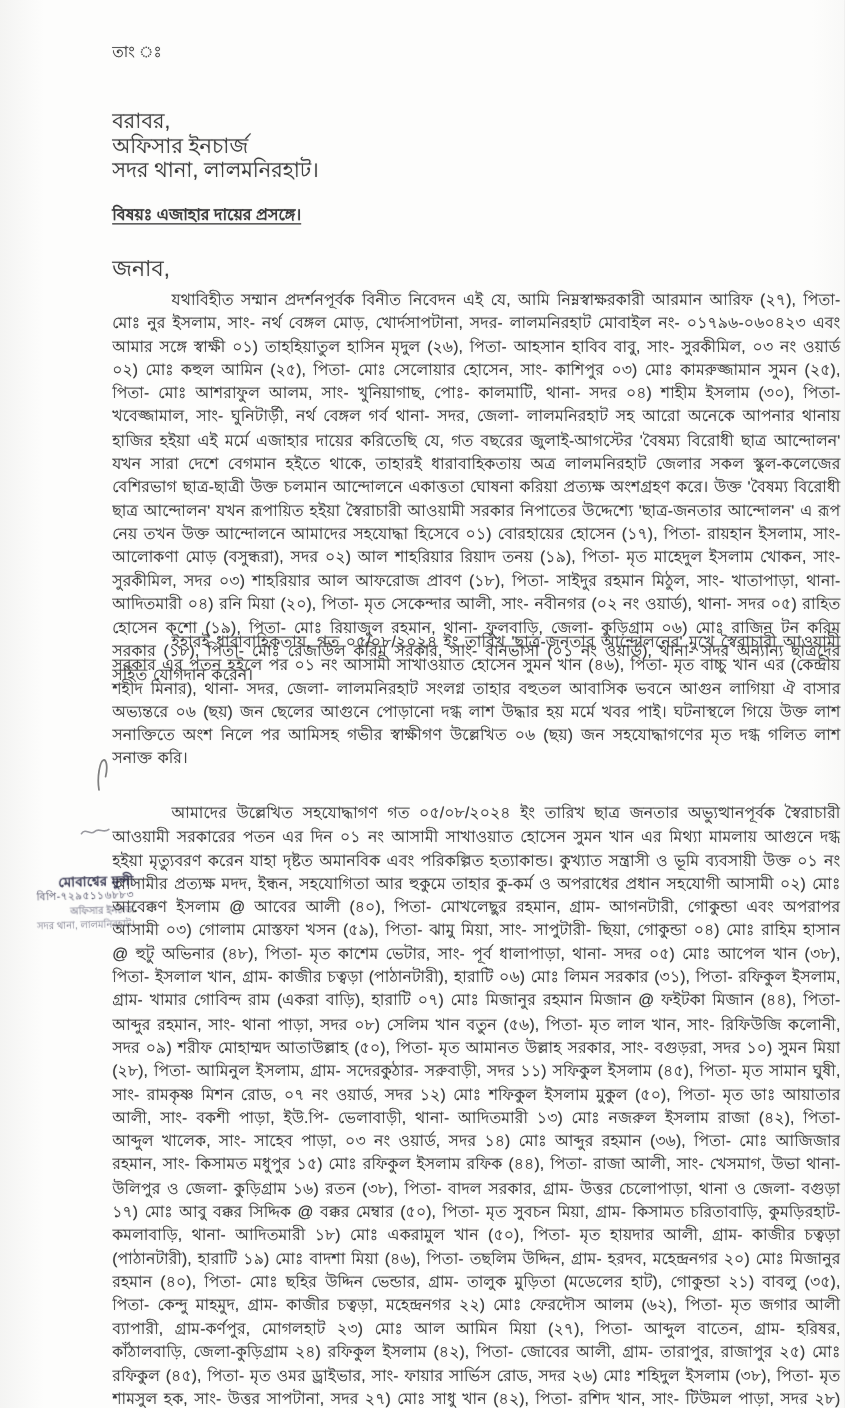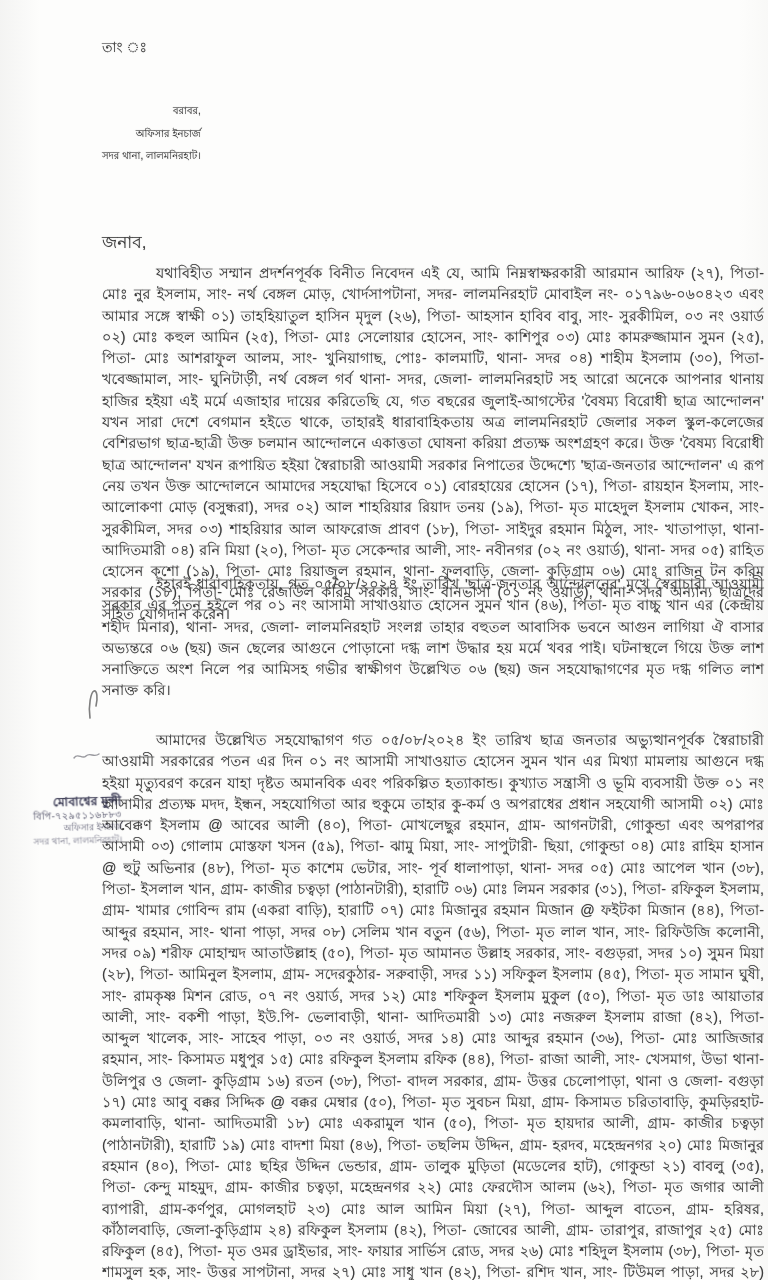--- a/index.html
+++ b/index.html
@@ -24,27 +24,27 @@
       linear-gradient(270deg, rgba(215,215,212,.12) 0, rgba(255,255,255,0) 30px);
     pointer-events:none;
   }
   .ink{
     color:#3d3d3d;
     text-shadow:0 0 .8px rgba(70,70,70,.55);
     -webkit-font-smoothing:antialiased;
   }
   .abs{position:absolute;}
   .date-line{top:36px;left:102px;font-size:14px;}
-  .to-block{top:100px;left:102px;font-size:10px;line-height:22.5px;text-align:right;}
+  .to-block{top:100px;left:102px;font-size:19px;line-height:22.5px;}
   .subject-line{
     top:184px;left:102px;font-size:14.5px;font-weight:bold;
     text-decoration:underline;
     text-underline-offset:3px;
   }
-  .greeting{top:229px;left:102px;font-size:17px;}
+  .greeting{top:229px;left:102px;font-size:20px;}
   .para{
     left:102px;width:662px;
     font-size:14.3px;line-height:21.3px;
     text-align:justify;
     text-indent:54px;
     letter-spacing:.1px;
     word-spacing:1px;
   }
   .para-1{top:263px;}
   .para-2{top:574px;}
@@ -70,20 +70,21 @@
 <div class="page">
 
   <div class="abs date-line ink">তাং ঃ</div>
 
   <div class="abs to-block ink">
     <div>বরাবর,</div>
     <div>অফিসার ইনচার্জ</div>
     <div>সদর থানা, লালমনিরহাট।</div>
   </div>
 
+  <div class="abs subject-line ink">বিষয়ঃ এজাহার দায়ের প্রসঙ্গে।</div>
 
   <div class="abs greeting ink">জনাব,</div>
 
   <div class="abs para para-1 ink">যথাবিহীত সম্মান প্রদর্শনপূর্বক বিনীত নিবেদন এই যে, আমি নিম্নস্বাক্ষরকারী আরমান আরিফ (২৭), পিতা- মোঃ নুর ইসলাম, সাং- নর্থ বেঙ্গল মোড়, খোর্দসাপটানা, সদর- লালমনিরহাট মোবাইল নং- ০১৭৯৬-০৬০৪২৩ এবং আমার সঙ্গে স্বাক্ষী ০১) তাহহিয়াতুল হাসিন মৃদুল (২৬), পিতা- আহসান হাবিব বাবু, সাং- সুরকীমিল, ০৩ নং ওয়ার্ড ০২) মোঃ কহুল আমিন (২৫), পিতা- মোঃ সেলোয়ার হোসেন, সাং- কাশিপুর ০৩) মোঃ কামরুজ্জামান সুমন (২৫), পিতা- মোঃ আশরাফুল আলম, সাং- খুনিয়াগাছ, পোঃ- কালমাটি, থানা- সদর ০৪) শাহীম ইসলাম (৩০), পিতা- খবেজ্জামাল, সাং- ঘুনিটার্ড়ী, নর্থ বেঙ্গল গর্ব থানা- সদর, জেলা- লালমনিরহাট সহ আরো অনেকে আপনার থানায় হাজির হইয়া এই মর্মে এজাহার দায়ের করিতেছি যে, গত বছরের জুলাই-আগস্টের 'বৈষম্য বিরোধী ছাত্র আন্দোলন' যখন সারা দেশে বেগমান হইতে থাকে, তাহারই ধারাবাহিকতায় অত্র লালমনিরহাট জেলার সকল স্কুল-কলেজের বেশিরভাগ ছাত্র-ছাত্রী উক্ত চলমান আন্দোলনে একাত্ততা ঘোষনা করিয়া প্রত্যক্ষ অংশগ্রহণ করে। উক্ত 'বৈষম্য বিরোধী ছাত্র আন্দোলন' যখন রূপায়িত হইয়া স্বৈরাচারী আওয়ামী সরকার নিপাতের উদ্দেশ্যে 'ছাত্র-জনতার আন্দোলন' এ রূপ নেয় তখন উক্ত আন্দোলনে আমাদের সহযোদ্ধা হিসেবে ০১) বোরহায়ের হোসেন (১৭), পিতা- রায়হান ইসলাম, সাং- আলোকণা মোড় (বসুন্ধরা), সদর ০২) আল শাহরিয়ার রিয়াদ তনয় (১৯), পিতা- মৃত মাহেদুল ইসলাম খোকন, সাং- সুরকীমিল, সদর ০৩) শাহরিয়ার আল আফরোজ প্রাবণ (১৮), পিতা- সাইদুর রহমান মিঠুল, সাং- খাতাপাড়া, থানা- আদিতমারী ০৪) রনি মিয়া (২০), পিতা- মৃত সেকেন্দার আলী, সাং- নবীনগর (০২ নং ওয়ার্ড), থানা- সদর ০৫) রাহিত হোসেন কশো (১৯), পিতা- মোঃ রিয়াজুল রহমান, থানা- ফুলবাড়ি, জেলা- কুড়িগ্রাম ০৬) মোঃ রাজিন টন করিম সরকার (১৮), পিতা- মোঃ রেজাউল করিম সরকার, সাং- বানভাসা (০১ নং ওয়ার্ড), থানা- সদর অন্যান্য ছাত্রদের সহিত যোগদান করেন।</div>
 
   <div class="abs para para-2 ink">ইহারই ধারাবাহিকতায়, গত ০৫/০৮/২০২৪ ইং তারিখ 'ছাত্র-জনতার আন্দোলনের' মুখে স্বৈরাচারী আওয়ামী সরকার এর পতন হইলে পর ০১ নং আসামী সাখাওয়াত হোসেন সুমন খান (৪৬), পিতা- মৃত বাচ্চু খান এর (কেন্দ্রীয় শহীদ মিনার), থানা- সদর, জেলা- লালমনিরহাট সংলগ্ন তাহার বহুতল আবাসিক ভবনে আগুন লাগিয়া ঐ বাসার অভ্যন্তরে ০৬ (ছয়) জন ছেলের আগুনে পোড়ানো দগ্ধ লাশ উদ্ধার হয় মর্মে খবর পাই। ঘটনাস্থলে গিয়ে উক্ত লাশ সনাক্তিতে অংশ নিলে পর আমিসহ গভীর স্বাক্ষীগণ উল্লেখিত ০৬ (ছয়) জন সহযোদ্ধাগণের মৃত দগ্ধ গলিত লাশ সনাক্ত করি।</div>
 
   <div class="abs para para-3 ink">আমাদের উল্লেখিত সহযোদ্ধাগণ গত ০৫/০৮/২০২৪ ইং তারিখ ছাত্র জনতার অভ্যুত্থানপূর্বক স্বৈরাচারী আওয়ামী সরকারের পতন এর দিন ০১ নং আসামী সাখাওয়াত হোসেন সুমন খান এর মিথ্যা মামলায় আগুনে দগ্ধ হইয়া মৃত্যুবরণ করেন যাহা দৃষ্টত অমানবিক এবং পরিকল্পিত হত্যাকান্ড। কুখ্যাত সন্ত্রাসী ও ভূমি ব্যবসায়ী উক্ত ০১ নং আসামীর প্রত্যক্ষ মদদ, ইন্ধন, সহযোগিতা আর হুকুমে তাহার কু-কর্ম ও অপরাধের প্রধান সহযোগী আসামী ০২) মোঃ আবেক্কণ ইসলাম @ আবের আলী (৪০), পিতা- মোখলেছুর রহমান, গ্রাম- আগনটারী, গোকুন্ডা এবং অপরাপর আসামী ০৩) গোলাম মোস্তফা খসন (৫৯), পিতা- ঝামু মিয়া, সাং- সাপুটারী- ছিয়া, গোকুন্ডা ০৪) মোঃ রাহিম হাসান @ হুটু অভিনার (৪৮), পিতা- মৃত কাশেম ভেটার, সাং- পূর্ব ধালাপাড়া, থানা- সদর ০৫) মোঃ আপেল খান (৩৮), পিতা- ইসলাল খান, গ্রাম- কাজীর চত্বড়া (পাঠানটারী), হারাটি ০৬) মোঃ লিমন সরকার (৩১), পিতা- রফিকুল ইসলাম, গ্রাম- খামার গোবিন্দ রাম (একরা বাড়ি), হারাটি ০৭) মোঃ মিজানুর রহমান মিজান @ ফইটকা মিজান (৪৪), পিতা- আব্দুর রহমান, সাং- থানা পাড়া, সদর ০৮) সেলিম খান বতুন (৫৬), পিতা- মৃত লাল খান, সাং- রিফিউজি কলোনী, সদর ০৯) শরীফ মোহাম্মদ আতাউল্লাহ (৫০), পিতা- মৃত আমানত উল্লাহ সরকার, সাং- বগুড়রা, সদর ১০) সুমন মিয়া (২৮), পিতা- আমিনুল ইসলাম, গ্রাম- সদেরকুঠার- সরুবাড়ী, সদর ১১) সফিকুল ইসলাম (৪৫), পিতা- মৃত সামান ঘুষী, সাং- রামকৃষ্ণ মিশন রোড, ০৭ নং ওয়ার্ড, সদর ১২) মোঃ শফিকুল ইসলাম মুকুল (৫০), পিতা- মৃত ডাঃ আয়াতার আলী, সাং- বকশী পাড়া, ইউ.পি- ভেলাবাড়ী, থানা- আদিতমারী ১৩) মোঃ নজরুল ইসলাম রাজা (৪২), পিতা- আব্দুল খালেক, সাং- সাহেব পাড়া, ০৩ নং ওয়ার্ড, সদর ১৪) মোঃ আব্দুর রহমান (৩৬), পিতা- মোঃ আজিজার রহমান, সাং- কিসামত মধুপুর ১৫) মোঃ রফিকুল ইসলাম রফিক (৪৪), পিতা- রাজা আলী, সাং- খেসমাগ, উভা থানা- উলিপুর ও জেলা- কুড়িগ্রাম ১৬) রতন (৩৮), পিতা- বাদল সরকার, গ্রাম- উত্তর চেলোপাড়া, থানা ও জেলা- বগুড়া ১৭) মোঃ আবু বক্কর সিদ্দিক @ বক্কর মেম্বার (৫০), পিতা- মৃত সুবচন মিয়া, গ্রাম- কিসামত চরিতাবাড়ি, কুমড়িরহাট-কমলাবাড়ি, থানা- আদিতমারী ১৮) মোঃ একরামুল খান (৫০), পিতা- মৃত হায়দার আলী, গ্রাম- কাজীর চত্বড়া (পাঠানটারী), হারাটি ১৯) মোঃ বাদশা মিয়া (৪৬), পিতা- তছলিম উদ্দিন, গ্রাম- হরদব, মহেন্দ্রনগর ২০) মোঃ মিজানুর রহমান (৪০), পিতা- মোঃ ছহির উদ্দিন ভেন্ডার, গ্রাম- তালুক মুড়িতা (মডেলের হাট), গোকুন্ডা ২১) বাবলু (৩৫), পিতা- কেন্দু মাহমুদ, গ্রাম- কাজীর চত্বড়া, মহেন্দ্রনগর ২২) মোঃ ফেরদৌস আলম (৬২), পিতা- মৃত জগার আলী ব্যাপারী, গ্রাম-কর্ণপুর, মোগলহাট ২৩) মোঃ আল আমিন মিয়া (২৭), পিতা- আব্দুল বাতেন, গ্রাম- হরিষর, কাঁঠালবাড়ি, জেলা-কুড়িগ্রাম ২৪) রফিকুল ইসলাম (৪২), পিতা- জোবের আলী, গ্রাম- তারাপুর, রাজাপুর ২৫) মোঃ রফিকুল (৪৫), পিতা- মৃত ওমর ড্রাইভার, সাং- ফায়ার সার্ভিস রোড, সদর ২৬) মোঃ শহিদুল ইসলাম (৩৮), পিতা- মৃত শামসুল হক, সাং- উত্তর সাপটানা, সদর ২৭) মোঃ সাধু খান (৪২), পিতা- রশিদ খান, সাং- টিউমল পাড়া, সদর ২৮) জাকির হোসেন (৩৪), পিতা- ইউসুফ মল্লিক, সাং- ওয়ার্লেস কলোনী, সদর ২৯) মোঃ দোহেল (৩৬), পিতা- মৃত আজিজ, সাং- ওয়ার্লেস কলোনী, সদর ৩০) মোঃ শাওন মিয়া (৩৩), পিতা- শফিকুল ইসলাম, সাং- ওয়ার্লেস কলোনী, সদর ৩১)</div>
 
   <svg class="abs pen-mark" style="top:688px;left:84px;" width="22" height="34" viewBox="0 0 22 34">

